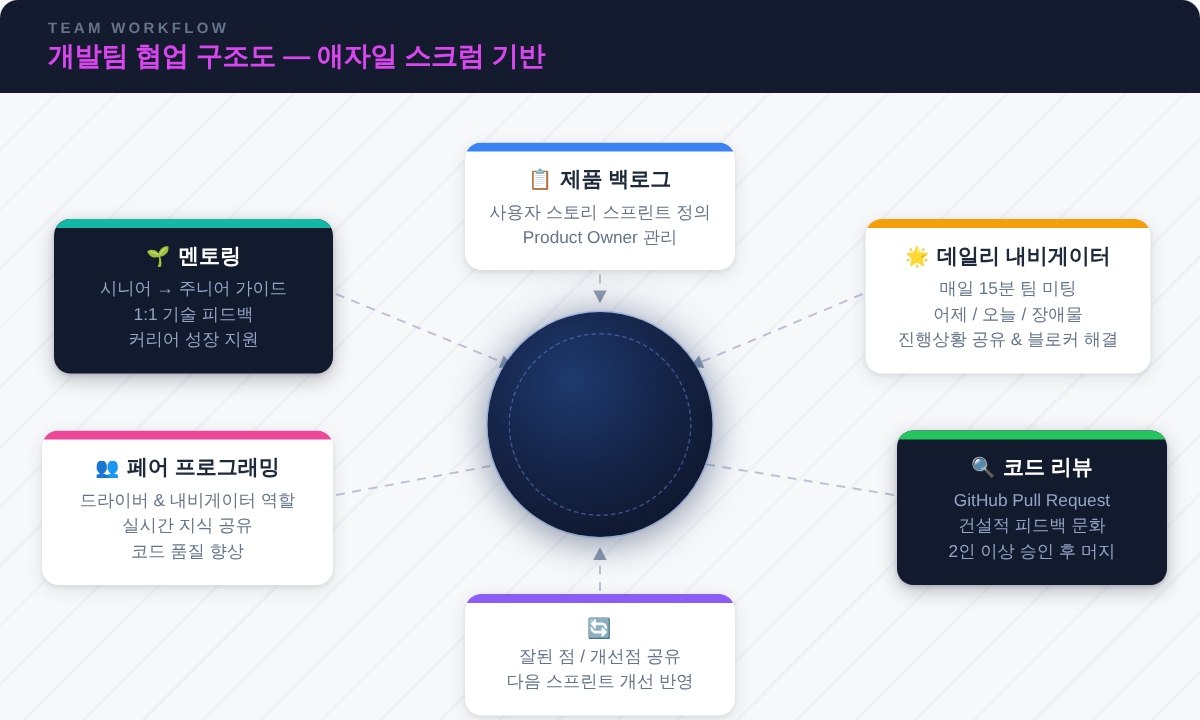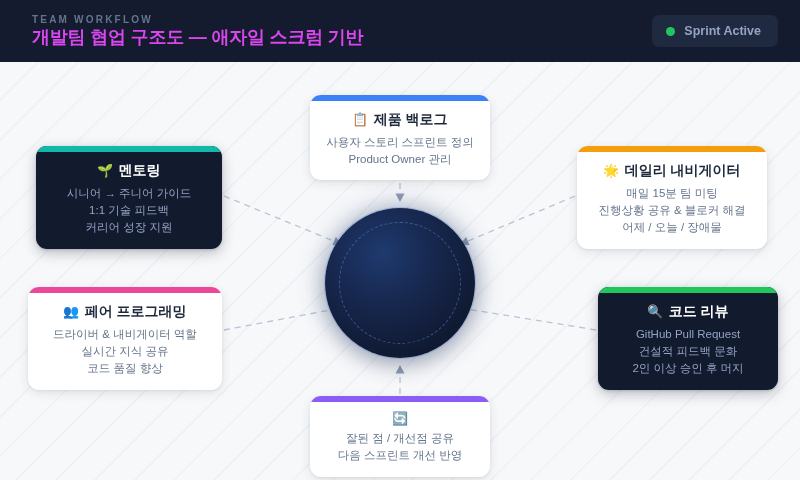--- a/index.html
+++ b/index.html
@@ -3,21 +3,21 @@
 <meta charset="utf-8">
 <title>Team Workflow</title>
 <style>
   * { margin:0; padding:0; box-sizing:border-box; }
   html,body { width:800px; height:480px; overflow:hidden; }
   body{
     font-family:"Liberation Sans","DejaVu Sans",sans-serif;
     background:#f7f8fa;
     -webkit-font-smoothing:antialiased;
   }
-  #stage{ position:relative; width:800px; height:480px; overflow:hidden; background:#f7f8fa; }
+  #stage{ position:relative; width:800px; height:480px; overflow:hidden; background:#f7f8fa;border-radius:12px; }
 
   
   .header{
     position:absolute; left:0; top:0; width:800px; height:62px;
     background:#141b2e;
     display:flex; align-items:center; justify-content:space-between;
     padding:0 22px 0 32px;
     z-index:40;
   }
   .hdr-left{ display:flex; flex-direction:column; justify-content:center; gap:3px; }
@@ -117,24 +117,20 @@
 </head>
 <body>
 
 <div id="stage">
 
   <div class="header">
     <div class="hdr-left">
       <div class="eyebrow">TEAM WORKFLOW</div>
       <div class="page-title">개발팀 협업 구조도 — 애자일 스크럼 기반</div>
     </div>
-    <div class="status-badge">
-      <span class="status-dot"></span>
-      <span class="status-text">Sprint Active</span>
-    </div>
   </div>
 
   <div class="canvas"></div>
 
   <svg class="links" viewBox="0 0 800 480">
     <defs>
       <marker id="ah" markerWidth="11" markerHeight="11" refX="8.4" refY="5.5" orient="auto" markerUnits="userSpaceOnUse">
         <path d="M1,1 L9.5,5.5 L1,10 Z" fill="#8e9bb3"></path>
       </marker>
     </defs>
@@ -184,22 +180,22 @@
   </div>
 
   <div class="card light" id="card-standup">
     <div class="bar" style="background:#f59e0b"></div>
     <div class="body">
       <div class="title">
         <span class="emj">🌟</span>
         <span>데일리 내비게이터</span>
       </div>
       <div class="line">매일 15분 팀 미팅</div>
+      <div class="line">어제 / 오늘 / 장애물</div>
       <div class="line">진행상황 공유 &amp; 블로커 해결</div>
-      <div class="line">어제 / 오늘 / 장애물</div>
     </div>
   </div>
 
   <div class="card light" id="card-pair">
     <div class="bar" style="background:#ec4899"></div>
     <div class="body">
       <div class="title">
         <span class="emj">👥</span>
         <span>페어 프로그래밍</span>
       </div>

